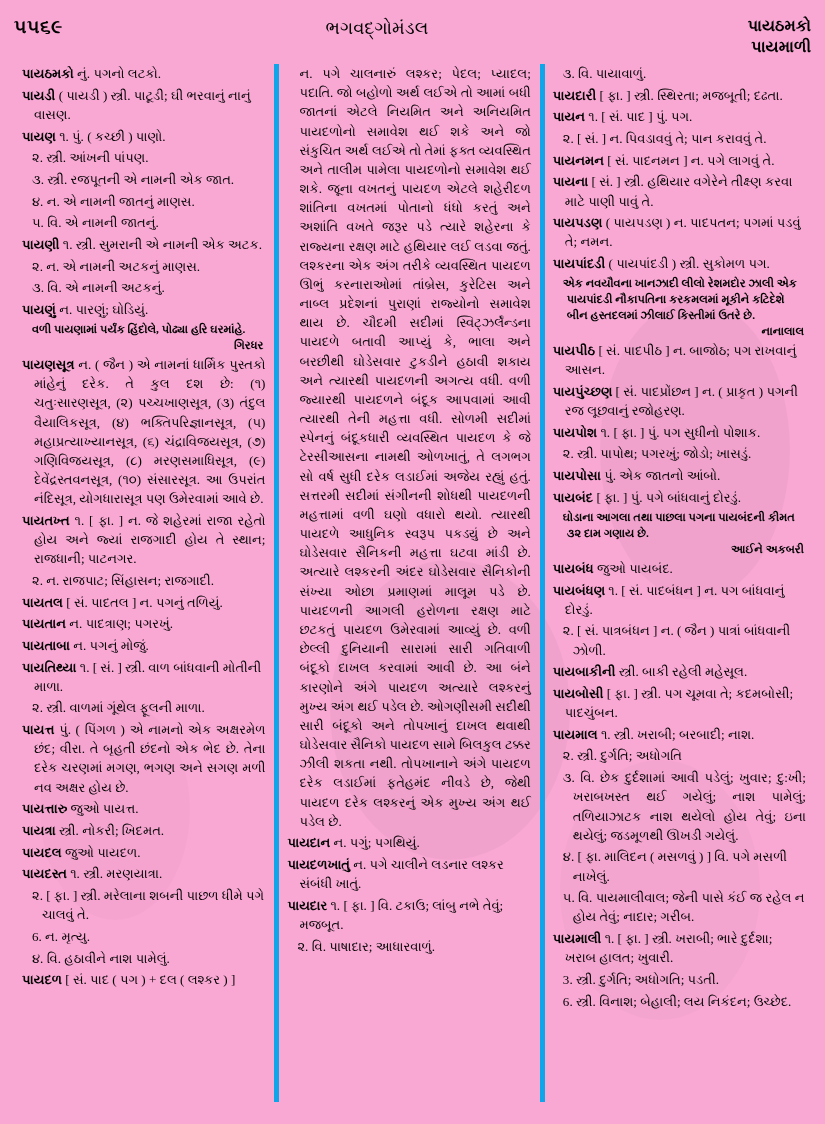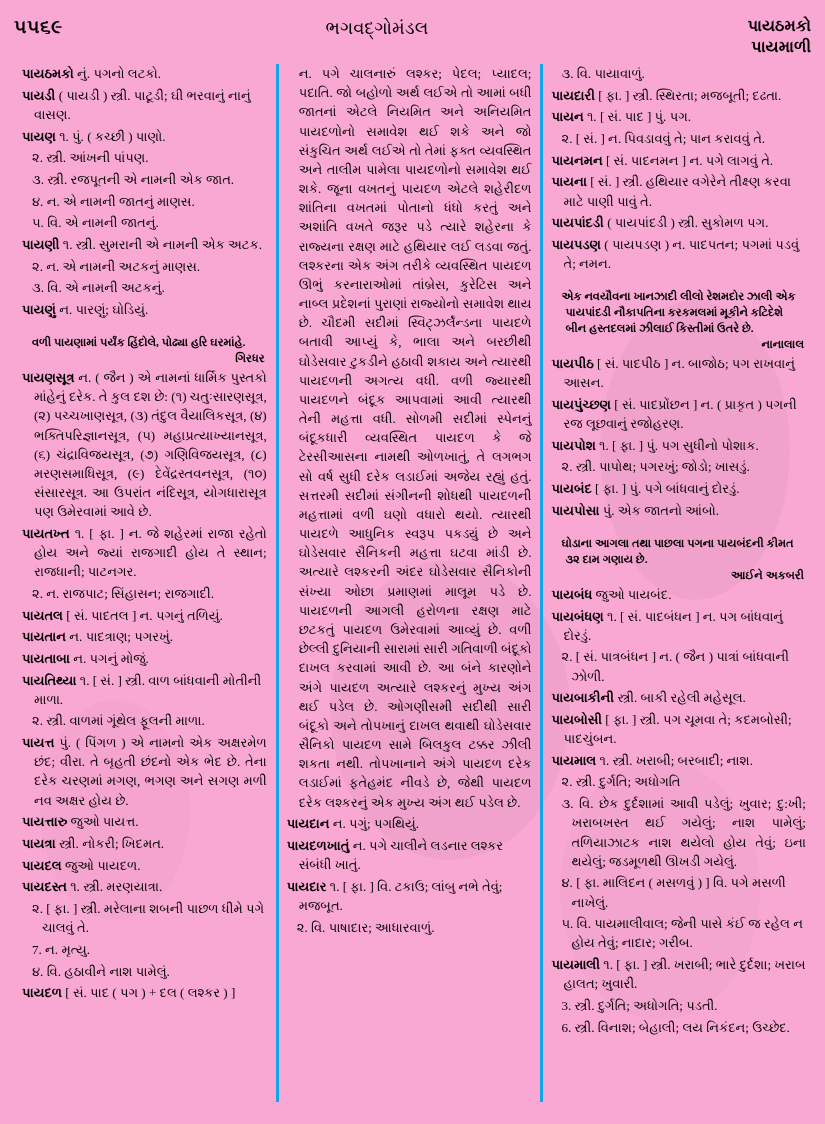--- a/index.html
+++ b/index.html
@@ -74,21 +74,21 @@
     display: flex;
     gap: 0;
   }
   .col {
     position: relative;
     box-sizing: border-box;
     padding: 0 9px 0 8px;
     flex: 1 1 0;
     overflow: hidden;
   }
-  .col + .col { border-left: 3px solid #0ea5e9; }
+  .col + .col { border-left: 5px solid #0ea5e9; }
   #col-1 { flex-grow: 1.00; }
   #col-2 { flex-grow: 1.00; }
   #col-3 { flex-grow: 1.04; }
 
   .entry {
     font-size: 13.1px;
     line-height: 1.465;
     margin: 0 0 2.5px 0;
     text-indent: 0;
     padding-left: 12px;
@@ -110,21 +110,21 @@
   }
   .hw {
     font-weight: 700;
   }
   .quote {
     font-size: 11.4px;
     line-height: 1.40;
     font-weight: 700;
     padding-left: 14px;
     text-indent: -4px;
-    margin: 16px 0 1px 0;
+    margin: 3px 0 1px 0;
   }
   .cite {
     font-size: 11.4px;
     font-weight: 700;
     text-align: right;
     margin: 0 0 3px 0;
     padding-right: 2px;
   }
 </style>
 </head>
@@ -168,48 +168,48 @@
         <p class="entry"><span class="hw">પાયતાન</span><span> ન. પાદત્રાણ; પગરખું.</span></p>
         <p class="entry"><span class="hw">પાયતાબા</span><span> ન. પગનું મોજું.</span></p>
         <p class="entry"><span class="hw">પાયતિથ્યા</span><span> ૧. [ સં. ] સ્ત્રી. વાળ બાંધવાની મોતીની માળા.</span></p>
         <p class="entry sub">૨. સ્ત્રી. વાળમાં ગૂંથેલ ફૂલની માળા.</p>
         <p class="entry just"><span class="hw">પાયત્ત</span><span> પું. ( પિંગળ ) એ નામનો એક અક્ષરમેળ છંદ; વીરા. તે બૃહતી છંદનો એક ભેદ છે. તેના દરેક ચરણમાં મગણ, ભગણ અને સગણ મળી નવ અક્ષર હોય છે.</span></p>
         <p class="entry"><span class="hw">પાયત્તારુ</span><span> જુઓ પાયત્ત.</span></p>
         <p class="entry"><span class="hw">પાયત્રા</span><span> સ્ત્રી. નોકરી; ખિદમત.</span></p>
         <p class="entry"><span class="hw">પાયદલ</span><span> જુઓ પાયદળ.</span></p>
         <p class="entry"><span class="hw">પાયદસ્ત</span><span> ૧. સ્ત્રી. મરણયાત્રા.</span></p>
         <p class="entry sub">૨. [ ફા. ] સ્ત્રી. મરેલાના શબની પાછળ ધીમે પગે ચાલવું તે.</p>
-        <p class="entry sub">7. ન. મૃત્યુ.</p>
+        <p class="entry sub">6. ન. મૃત્યુ.</p>
         <p class="entry sub">૪. વિ. હઠાવીને નાશ પામેલું.</p>
         <p class="entry"><span class="hw">પાયદળ</span><span> [ સં. પાદ ( પગ ) + દલ ( લશ્કર ) ]</span></p>
       </div>
     <div class="col" id="col-2">
         <p class="entry run">ન. પગે ચાલનારું લશ્કર; પેદલ; પ્યાદલ; પદાતિ. જો બહોળો અર્થ લઈએ તો આમાં બધી જાતનાં એટલે નિયમિત અને અનિયમિત પાયદળોનો સમાવેશ થઈ શકે અને જો સંકુચિત અર્થ લઈએ તો તેમાં ફક્ત વ્યવસ્થિત અને તાલીમ પામેલા પાયદળોનો સમાવેશ થઈ શકે. જૂના વખતનું પાયદળ એટલે શહેરીદળ શાંતિના વખતમાં પોતાનો ધંધો કરતું અને અશાંતિ વખતે જરૂર પડે ત્યારે શહેરના કે રાજ્યના રક્ષણ માટે હથિયાર લઈ લડવા જતું. લશ્કરના એક અંગ તરીકે વ્યવસ્થિત પાયદળ ઊભું કરનારાઓમાં તાંબ્રેસ, કુરેટિસ અને નાબ્લ પ્રદેશનાં પુરાણાં રાજ્યોનો સમાવેશ થાય છે. ચૌદમી સદીમાં સ્વિટ્‌ઝર્લૅન્ડના પાયદળે બતાવી આપ્યું કે, ભાલા અને બરછીથી ઘોડેસવાર ટુકડીને હઠાવી શકાય અને ત્યારથી પાયદળની અગત્ય વધી. વળી જ્યારથી પાયદળને બંદૂક આપવામાં આવી ત્યારથી તેની મહત્તા વધી. સોળમી સદીમાં સ્પેનનું બંદૂકધારી વ્યવસ્થિત પાયદળ કે જે ટેરસીઆસના નામથી ઓળખાતું, તે લગભગ સો વર્ષ સુધી દરેક લડાઈમાં અજેય રહ્યું હતું. સત્તરમી સદીમાં સંગીનની શોધથી પાયદળની મહત્તામાં વળી ઘણો વધારો થયો. ત્યારથી પાયદળે આધુનિક સ્વરૂપ પકડ્યું છે અને ઘોડેસવાર સૈનિકની મહત્તા ઘટવા માંડી છે. અત્યારે લશ્કરની અંદર ઘોડેસવાર સૈનિકોની સંખ્યા ઓછા પ્રમાણમાં માલૂમ પડે છે. પાયદળની આગલી હરોળના રક્ષણ માટે છટકતું પાયદળ ઉમેરવામાં આવ્યું છે. વળી છેલ્લી દુનિયાની સારામાં સારી ગતિવાળી બંદૂકો દાખલ કરવામાં આવી છે. આ બંને કારણોને અંગે પાયદળ અત્યારે લશ્કરનું મુખ્ય અંગ થઈ પડેલ છે. ઓગણીસમી સદીથી સારી બંદૂકો અને તોપખાનું દાખલ થવાથી ઘોડેસવાર સૈનિકો પાયદળ સામે બિલકુલ ટક્કર ઝીલી શકતા નથી. તોપખાનાને અંગે પાયદળ દરેક લડાઈમાં ફતેહમંદ નીવડે છે, જેથી પાયદળ દરેક લશ્કરનું એક મુખ્ય અંગ થઈ પડેલ છે.</p>
         <p class="entry"><span class="hw">પાયદાન</span><span> ન. પગું; પગથિયું.</span></p>
         <p class="entry"><span class="hw">પાયદળખાતું</span><span> ન. પગે ચાલીને લડનાર લશ્કર સંબંધી ખાતું.</span></p>
         <p class="entry"><span class="hw">પાયદાર</span><span> ૧. [ ફા. ] વિ. ટકાઉ; લાંબુ નભે તેવું; મજબૂત.</span></p>
         <p class="entry sub">૨. વિ. પાષાદાર; આધારવાળું.</p>
       </div>
     <div class="col" id="col-3">
         <p class="entry sub">૩. વિ. પાયાવાળું.</p>
         <p class="entry"><span class="hw">પાયદારી</span><span> [ ફા. ] સ્ત્રી. સ્થિરતા; મજબૂતી; દઢતા.</span></p>
         <p class="entry"><span class="hw">પાયન</span><span> ૧. [ સં. પાદ ] પું. પગ.</span></p>
         <p class="entry sub">૨. [ સં. ] ન. પિવડાવવું તે; પાન કરાવવું તે.</p>
         <p class="entry"><span class="hw">પાયનમન</span><span> [ સં. પાદનમન ] ન. પગે લાગવું તે.</span></p>
         <p class="entry"><span class="hw">પાયના</span><span> [ સં. ] સ્ત્રી. હથિયાર વગેરેને તીક્ષ્ણ કરવા માટે પાણી પાવું તે.</span></p>
+        <p class="entry"><span class="hw">પાયપડણ</span><span> ( પાયપડણ ) ન. પાદપતન; પગમાં પડવું તે; નમન.</span></p>
         <p class="entry"><span class="hw">પાયપાંદડી</span><span> ( પાયપાંદડી ) સ્ત્રી. સુકોમળ પગ.</span></p>
-        <p class="entry"><span class="hw">પાયપડણ</span><span> ( પાયપડણ ) ન. પાદપતન; પગમાં પડવું તે; નમન.</span></p>
         <p class="quote">એક નવયૌવના ખાનઝાદી લીલો રેશમદોર ઝાલી એક પાયપાંદડી નૌકાપતિના કરકમલમાં મૂકીને કટિદેશે બીન હસ્તદલમાં ઝીલાઈ કિસ્તીમાં ઉતરે છે.</p>
         <p class="cite">નાનાલાલ</p>
         <p class="entry"><span class="hw">પાયપીઠ</span><span> [ સં. પાદપીઠ ] ન. બાજોઠ; પગ રાખવાનું આસન.</span></p>
         <p class="entry"><span class="hw">પાયપુંચ્છણ</span><span> [ સં. પાદપ્રોંછન ] ન. ( પ્રાકૃત ) પગની રજ લૂછવાનું રજોહરણ.</span></p>
         <p class="entry"><span class="hw">પાયપોશ</span><span> ૧. [ ફા. ] પું. પગ સુધીનો પોશાક.</span></p>
         <p class="entry sub">૨. સ્ત્રી. પાપોથ; પગરખું; જોડો; ખાસડું.</p>
+        <p class="entry"><span class="hw">પાયપોસા</span><span> પું. એક જાતનો આંબો.</span></p>
         <p class="entry"><span class="hw">પાયબંદ</span><span> [ ફા. ] પું. પગે બાંધવાનું દોરડું.</span></p>
-        <p class="entry"><span class="hw">પાયપોસા</span><span> પું. એક જાતનો આંબો.</span></p>
         <p class="quote">ઘોડાના આગલા તથા પાછલા પગના પાયબંદની કીમત ૩૨ દામ ગણાય છે.</p>
         <p class="cite">આઈને અકબરી</p>
         <p class="entry"><span class="hw">પાયબંધ</span><span> જુઓ પાયબંદ.</span></p>
         <p class="entry"><span class="hw">પાયબંધણ</span><span> ૧. [ સં. પાદબંધન ] ન. પગ બાંધવાનું દોરડું.</span></p>
         <p class="entry sub">૨. [ સં. પાત્રબંધન ] ન. ( જૈન ) પાત્રાં બાંધવાની ઝોળી.</p>
         <p class="entry"><span class="hw">પાયબાકીની</span><span> સ્ત્રી. બાકી રહેલી મહેસૂલ.</span></p>
         <p class="entry"><span class="hw">પાયબોસી</span><span> [ ફા. ] સ્ત્રી. પગ ચૂમવા તે; કદમબોસી; પાદચુંબન.</span></p>
         <p class="entry"><span class="hw">પાયમાલ</span><span> ૧. સ્ત્રી. ખરાબી; બરબાદી; નાશ.</span></p>
         <p class="entry sub">૨. સ્ત્રી. દુર્ગતિ; અધોગતિ</p>
         <p class="entry sub just">૩. વિ. છેક દુર્દશામાં આવી પડેલું; ખુવાર; દુ:ખી; ખરાબખસ્ત થઈ ગયેલું; નાશ પામેલું; તળિયાઝાટક નાશ થયેલો હોય તેવું; ઇના થયેલું; જડમૂળથી ઊખડી ગયેલું.</p>

